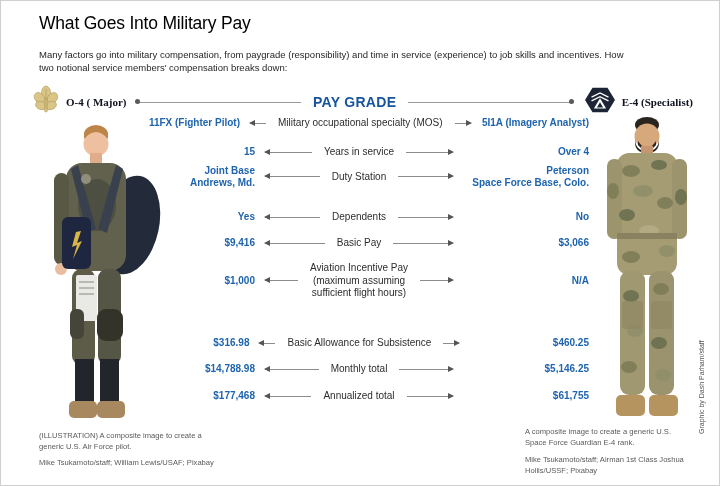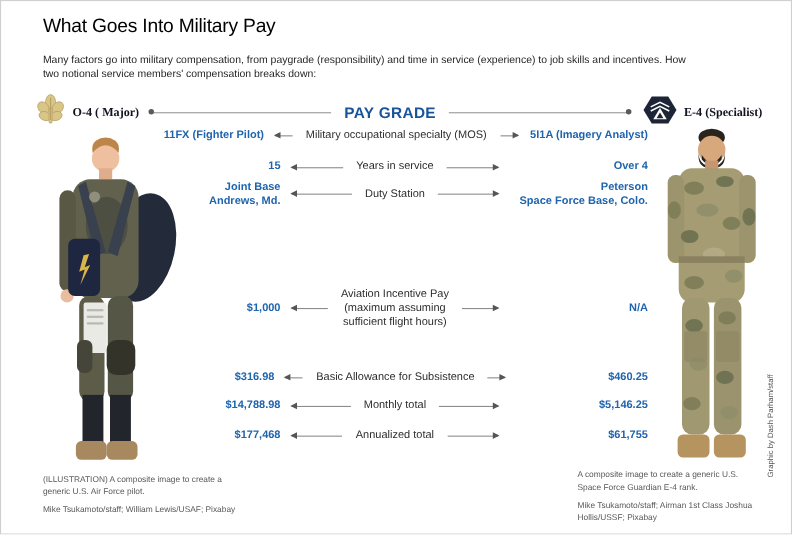--- a/index.html
+++ b/index.html
@@ -189,21 +189,35 @@
     <div class="crow" style="top:52px;">
       <div class="cell v vl">Joint Base
 Andrews, Md.</div>
       <div class="arr arr-l"></div>
       <div class="cell lbl">Duty Station</div>
       <div class="arr arr-r"></div>
       <div class="cell v vr">Peterson
 Space Force Base, Colo.</div>
     </div>
 
-
+    <div class="crow" style="top:98px;">
+      <div class="cell v vl">Yes</div>
+      <div class="arr arr-l"></div>
+      <div class="cell lbl">Dependents</div>
+      <div class="arr arr-r"></div>
+      <div class="cell v vr">No</div>
+    </div>
+
+    <div class="crow" style="top:124px;">
+      <div class="cell v vl">$9,416</div>
+      <div class="arr arr-l"></div>
+      <div class="cell lbl">Basic Pay</div>
+      <div class="arr arr-r"></div>
+      <div class="cell v vr">$3,066</div>
+    </div>
 
     <div class="crow" style="top:149px;">
       <div class="cell v vl">$1,000</div>
       <div class="arr arr-l"></div>
       <div class="cell lbl">Aviation Incentive Pay
 (maximum assuming
 sufficient flight hours)</div>
       <div class="arr arr-r"></div>
       <div class="cell v vr">N/A</div>
     </div>

